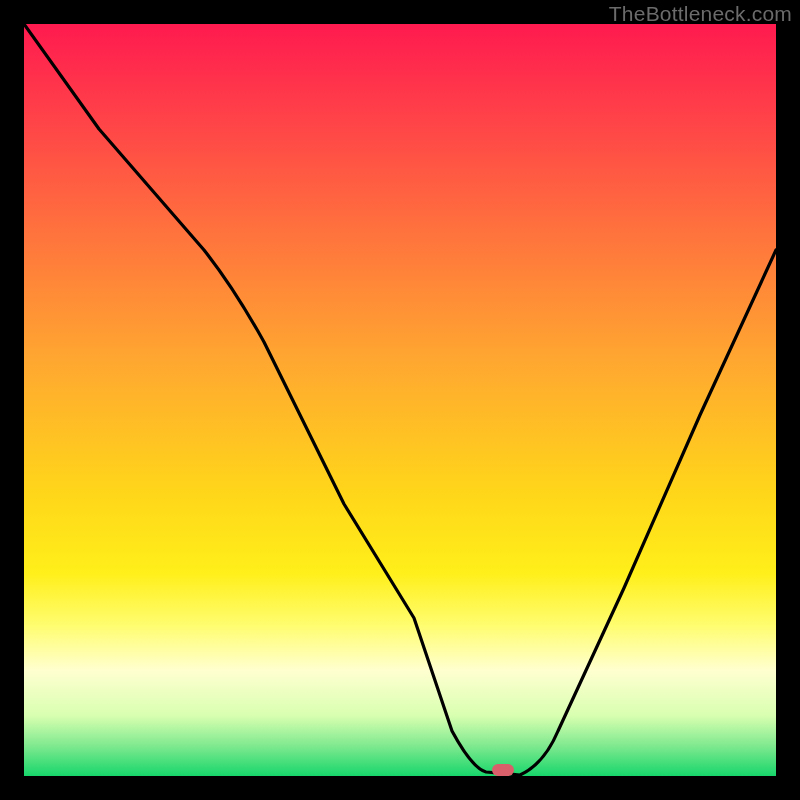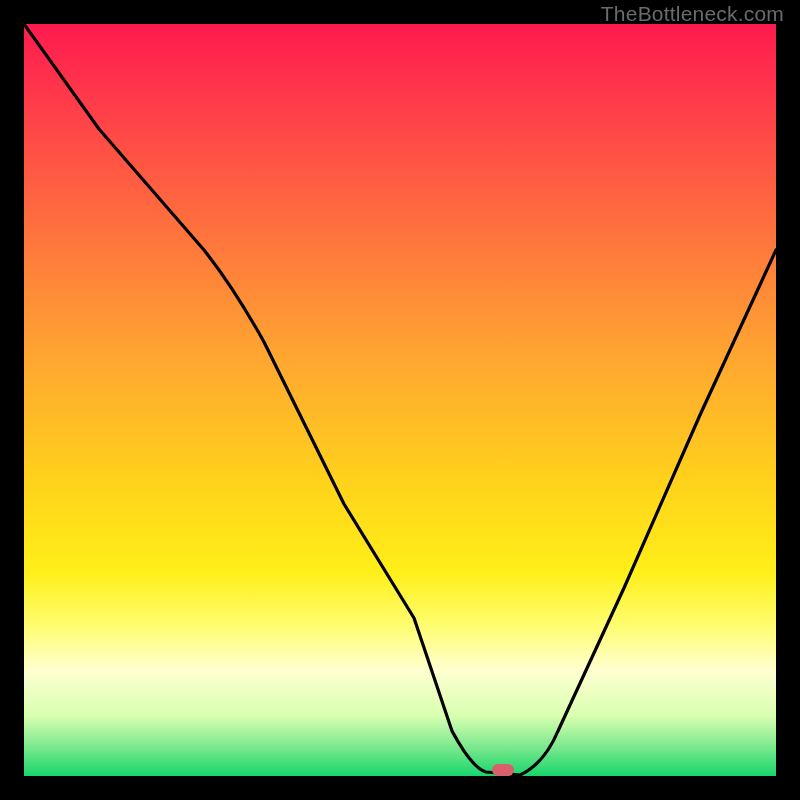--- a/index.html
+++ b/index.html
@@ -26,21 +26,21 @@
       #fffd70 80%,
       #ffffd0 86%,
       #d8ffb0 92%,
       #7fe98f 96%,
       #17d66b 100%
     );
   }
   .watermark {
     position: absolute;
     top: 2px;
-    right: 16px;
+    right: 8px;
     font-family: Arial, Helvetica, sans-serif;
     font-size: 21px;
     font-weight: 400;
     color: #6b6b6b;
     letter-spacing: 0.2px;
     z-index: 2;
     text-align: center;
   }
   svg.curve {
     position: absolute;

